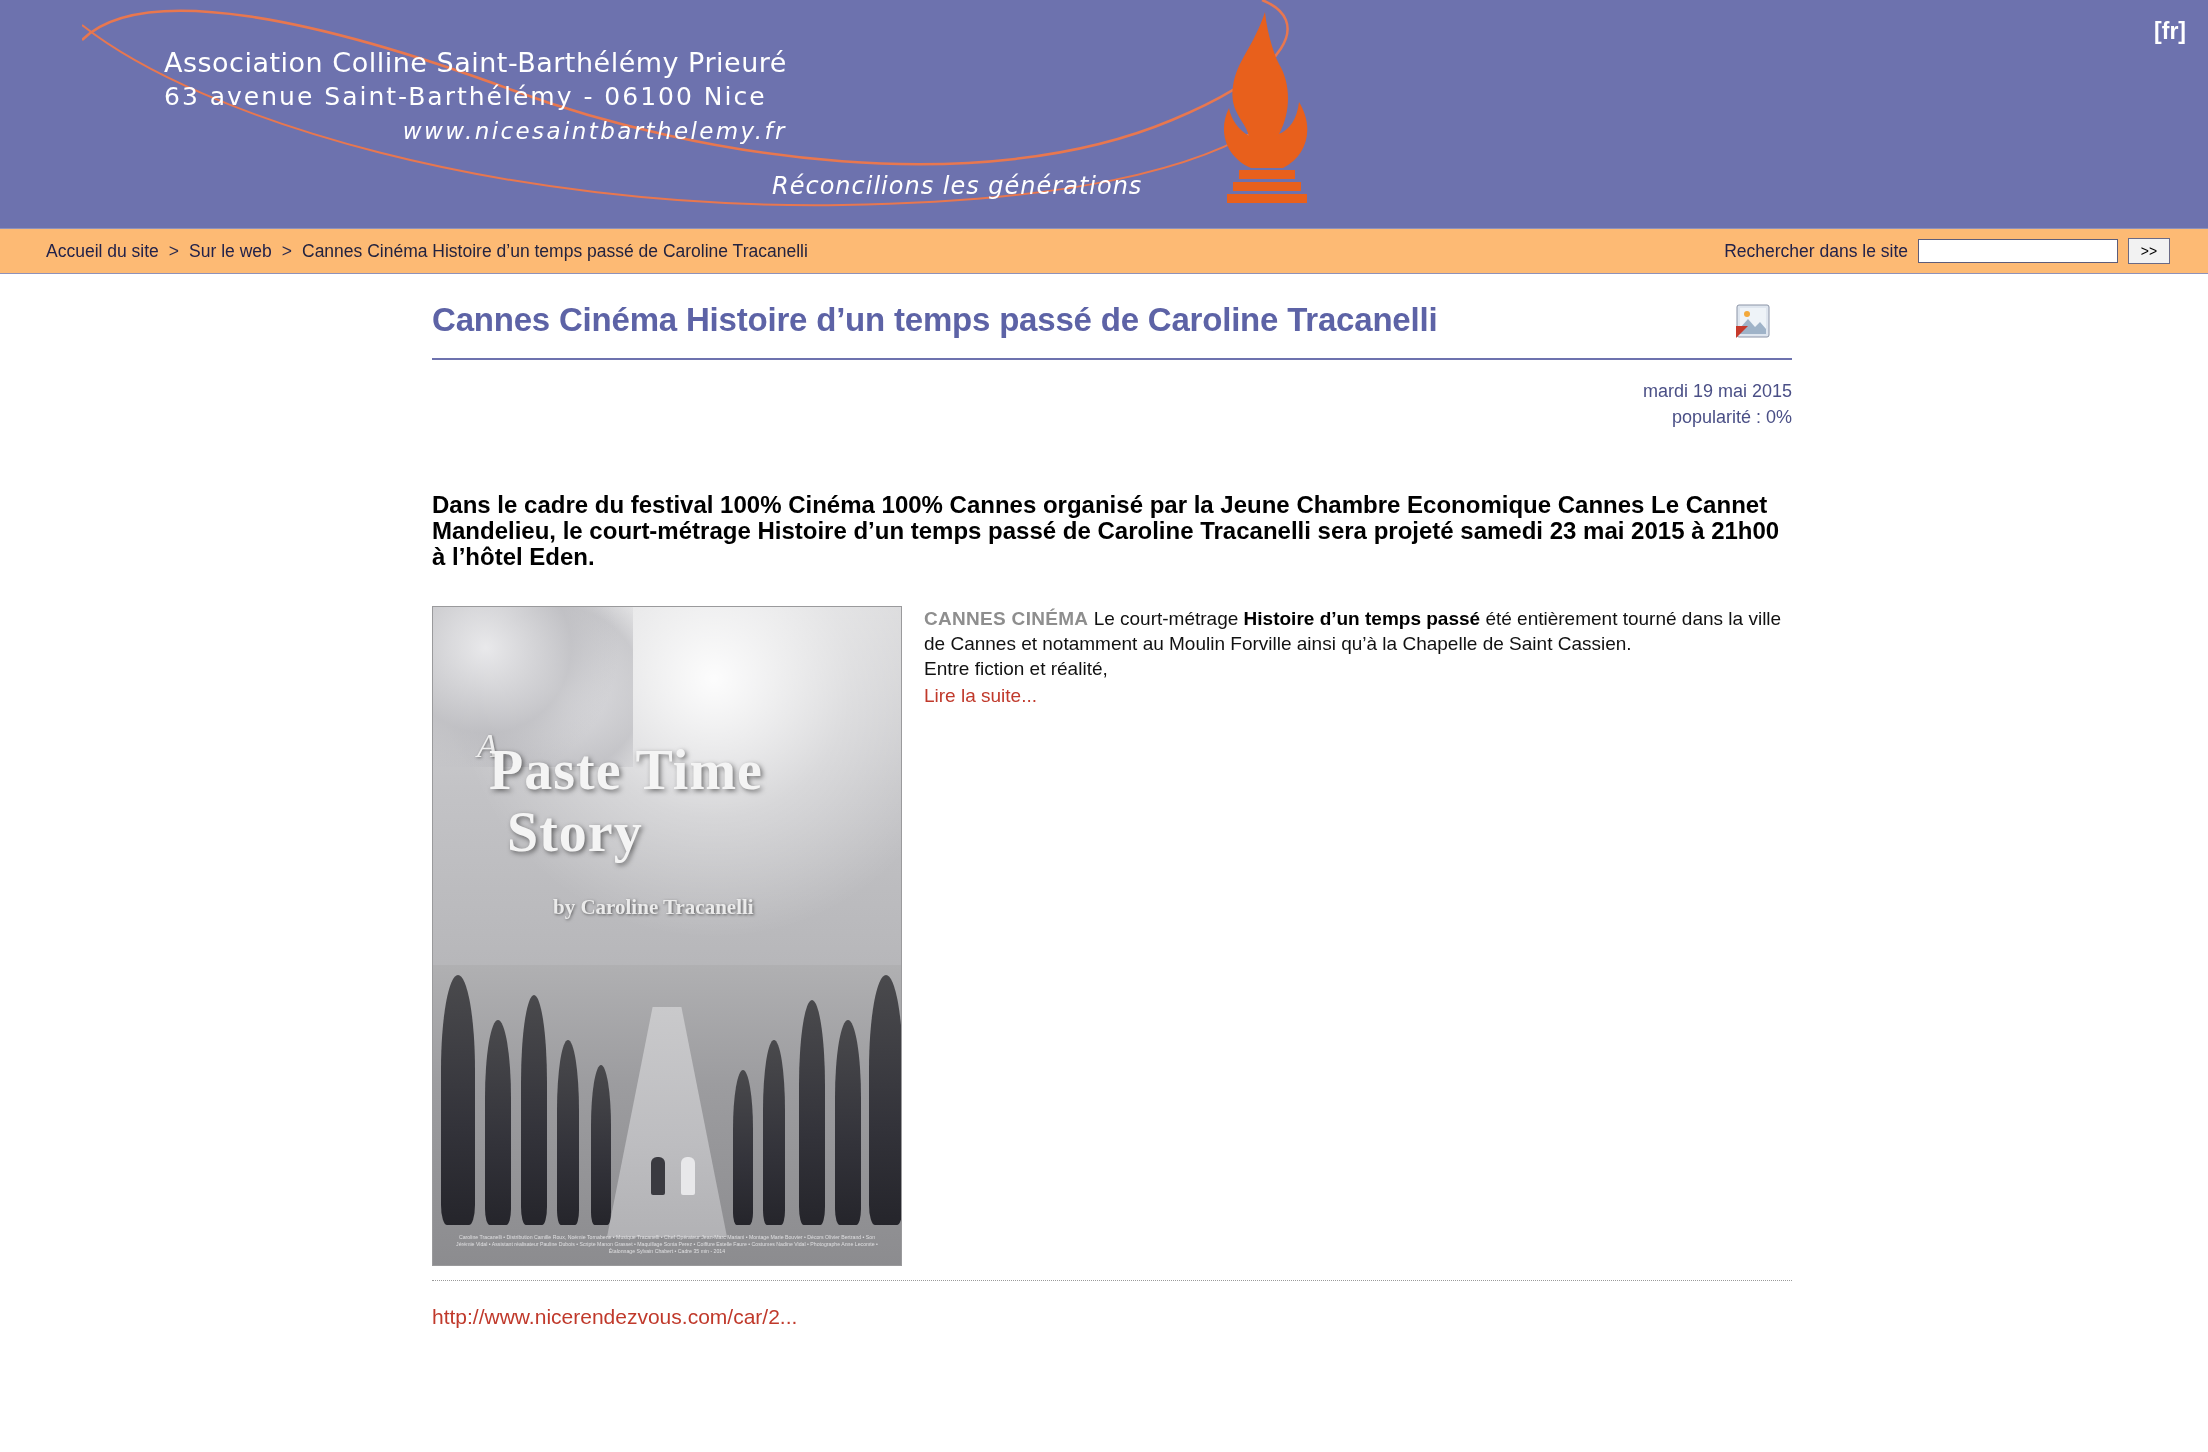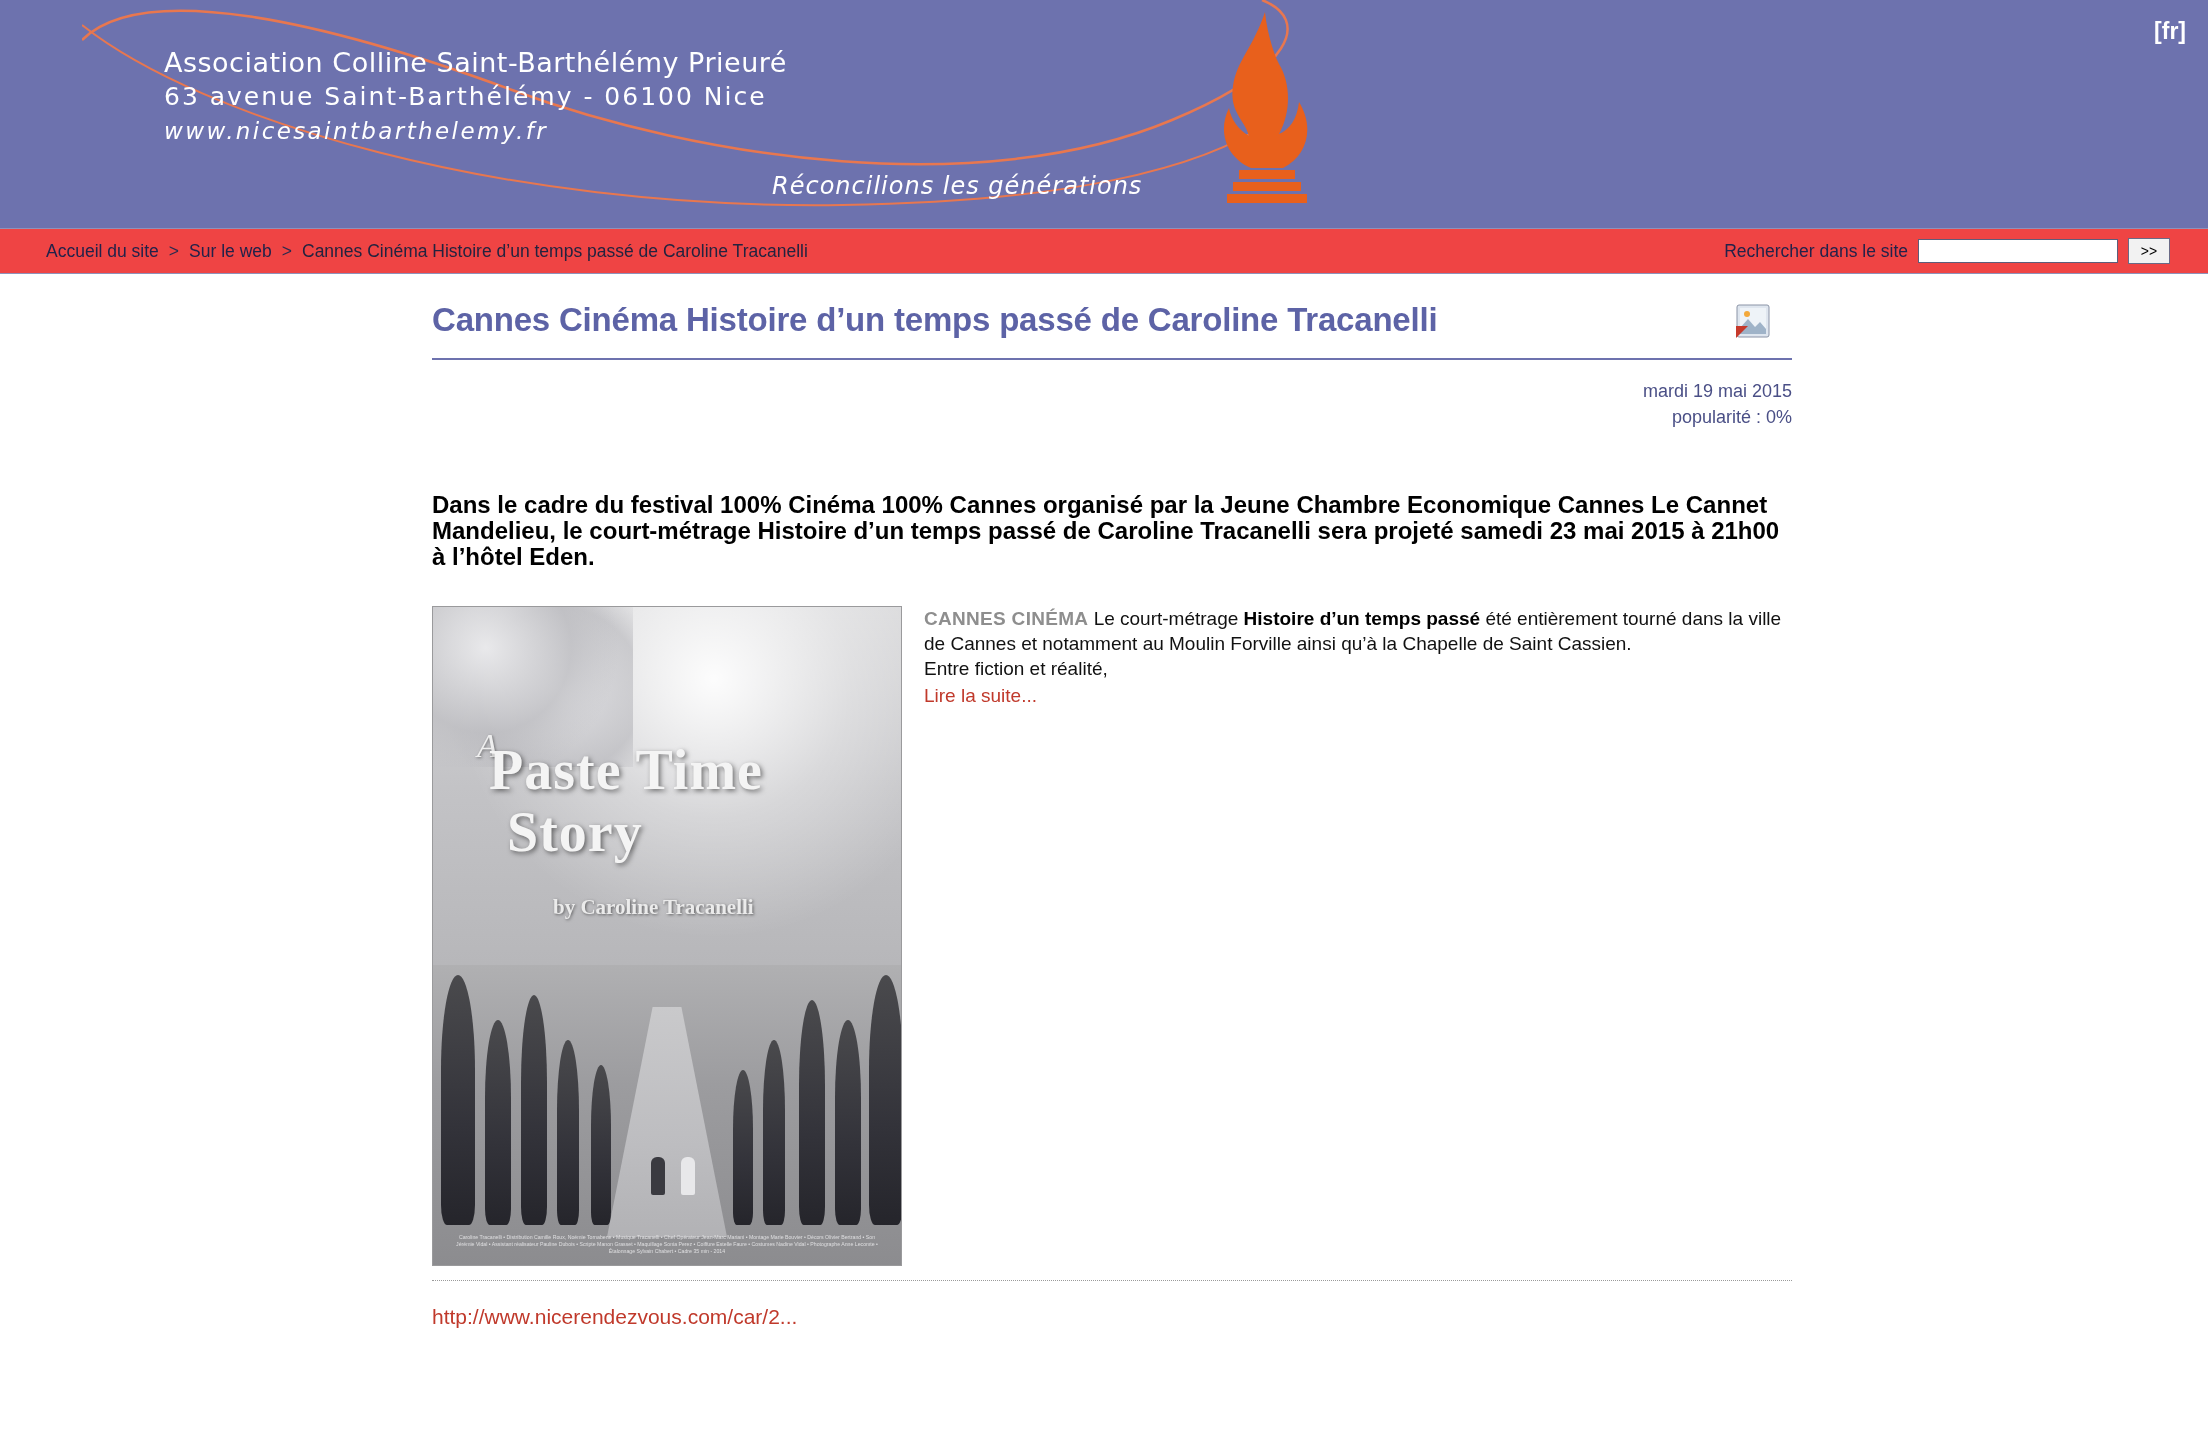--- a/index.html
+++ b/index.html
@@ -56,20 +56,21 @@
     line-height: 34px;
     letter-spacing: 2px;
     white-space: nowrap;
   }
   .assoc-line3 {
     font-size: 23px;
     line-height: 34px;
     letter-spacing: 2.4px;
     font-style: italic;
     white-space: nowrap;
+    text-align: right;
   }
   .slogan {
     position: absolute;
     left: 690px;
     top: 172px;
     color: #ffffff;
     font-family: "DejaVu Sans", sans-serif;
     font-style: italic;
     font-size: 24px;
     letter-spacing: 1px;
@@ -92,21 +93,21 @@
     font-family: "Liberation Sans", sans-serif;
     cursor: pointer;
   }
 
   
   .navbar {
     position: absolute;
     left: 0; top: 228px;
     width: 2208px;
     height: 46px;
-    background: #ef4444;
+    background: #fdba74;
     border-top: 1px solid #8e92ba;
     border-bottom: 1px solid #8e92ba;
   }
   .breadcrumb {
     position: absolute;
     left: 46px;
     top: 0;
     height: 44px;
     display: flex;
     align-items: center;

